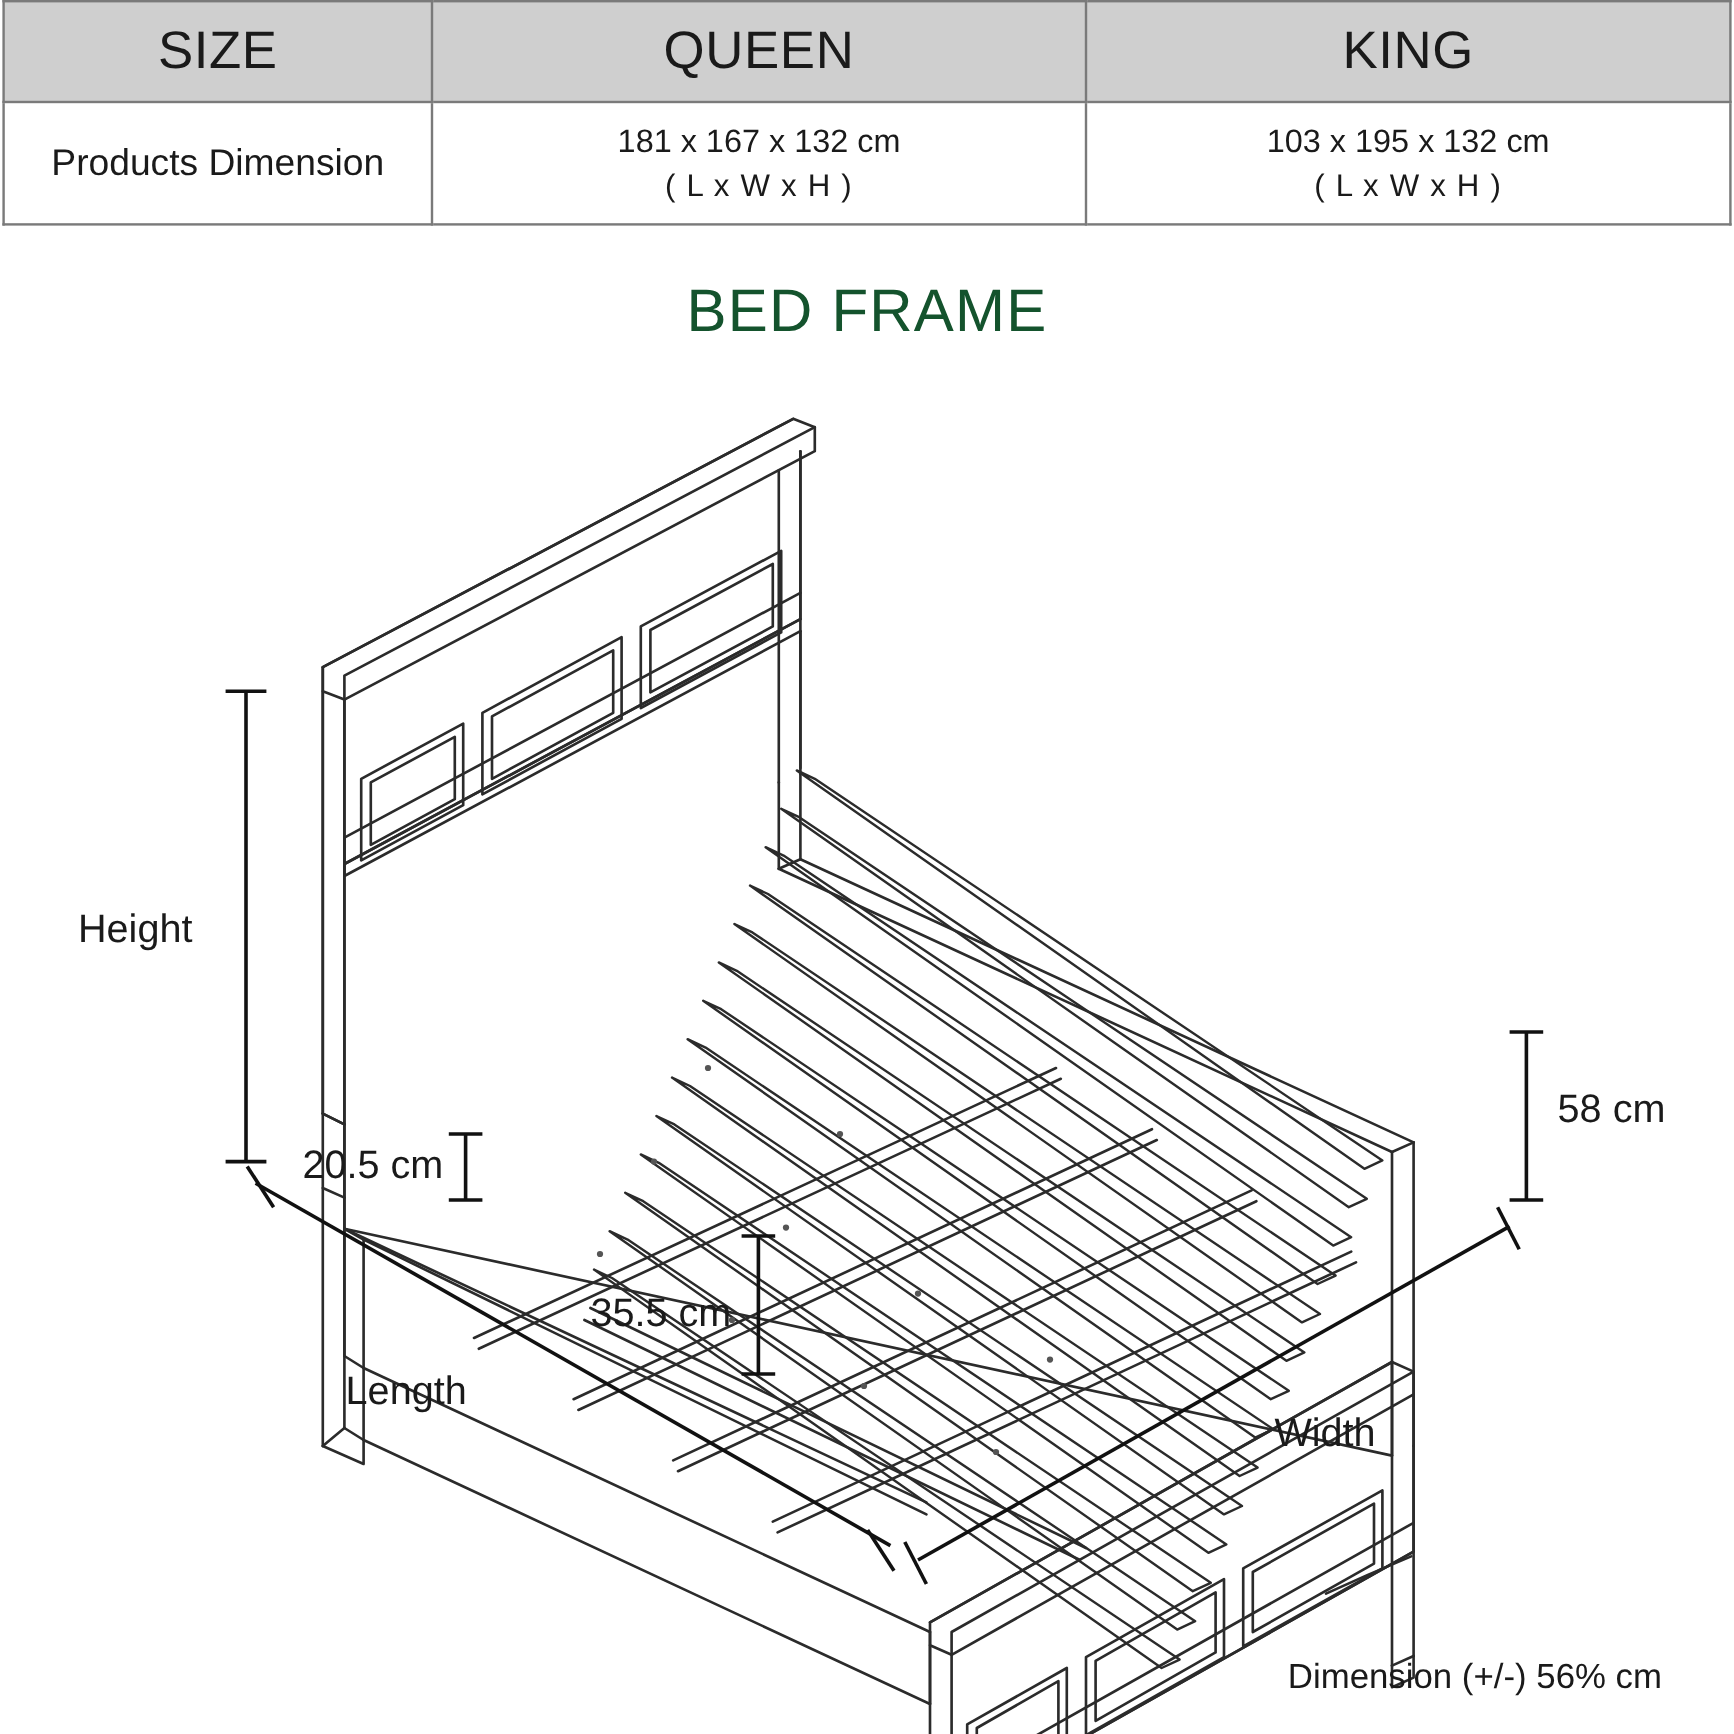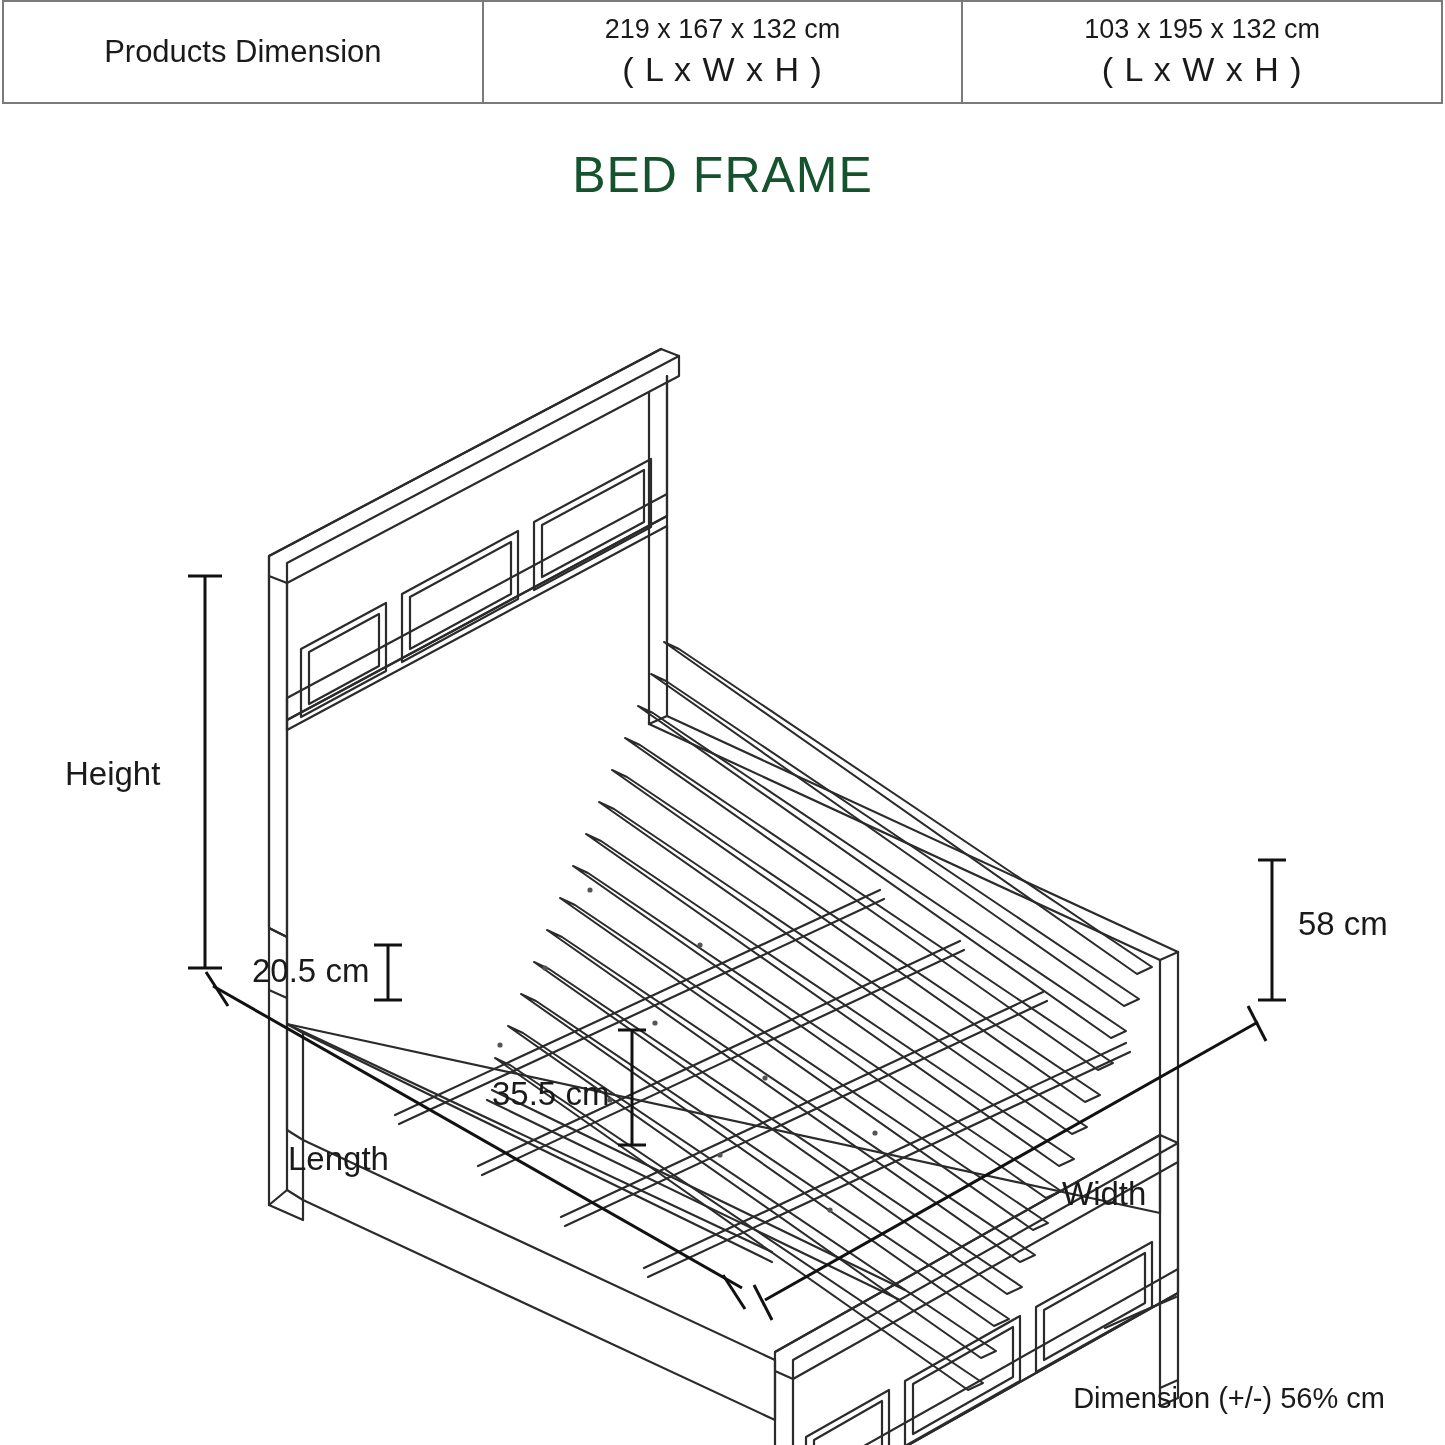--- a/index.html
+++ b/index.html
@@ -40,21 +40,21 @@
     height: 100px;
     font-size: 27px;
     line-height: 1.35;
     background: #ffffff;
   }
   .spec-body td.label {
     font-size: 31px;
   }
   .dim-line2 {
     display: block;
-    font-size: 34px;
+    font-size: 26px;
     letter-spacing: 1px;
   }
 
   
   .diagram-title {
     text-align: center;
     font-size: 50px;
     letter-spacing: 1px;
     margin-top: 42px;
     color: #14532d;
@@ -83,24 +83,29 @@
   text {
     font-family: "Liberation Sans", sans-serif;
     fill: #1a1a1a;
   }
 </style>
 </head>
 <body>
 
 <table class="spec-table">
   <tbody>
+    <tr class="spec-head">
+      <td style="width:355px">SIZE</td>
+      <td style="width:543px">QUEEN</td>
+      <td>KING</td>
+    </tr>
     <tr class="spec-body">
       <td class="label">Products Dimension</td>
       <td>
-        <span>219 x 167 x 132 cm</span>
+        <span>181 x 167 x 132 cm</span>
         <span class="dim-line2">( L x W x H )</span>
       </td>
       <td>
         <span>103 x 195 x 132 cm</span>
         <span class="dim-line2">( L x W x H )</span>
       </td>
     </tr>
   </tbody>
 </table>
 

